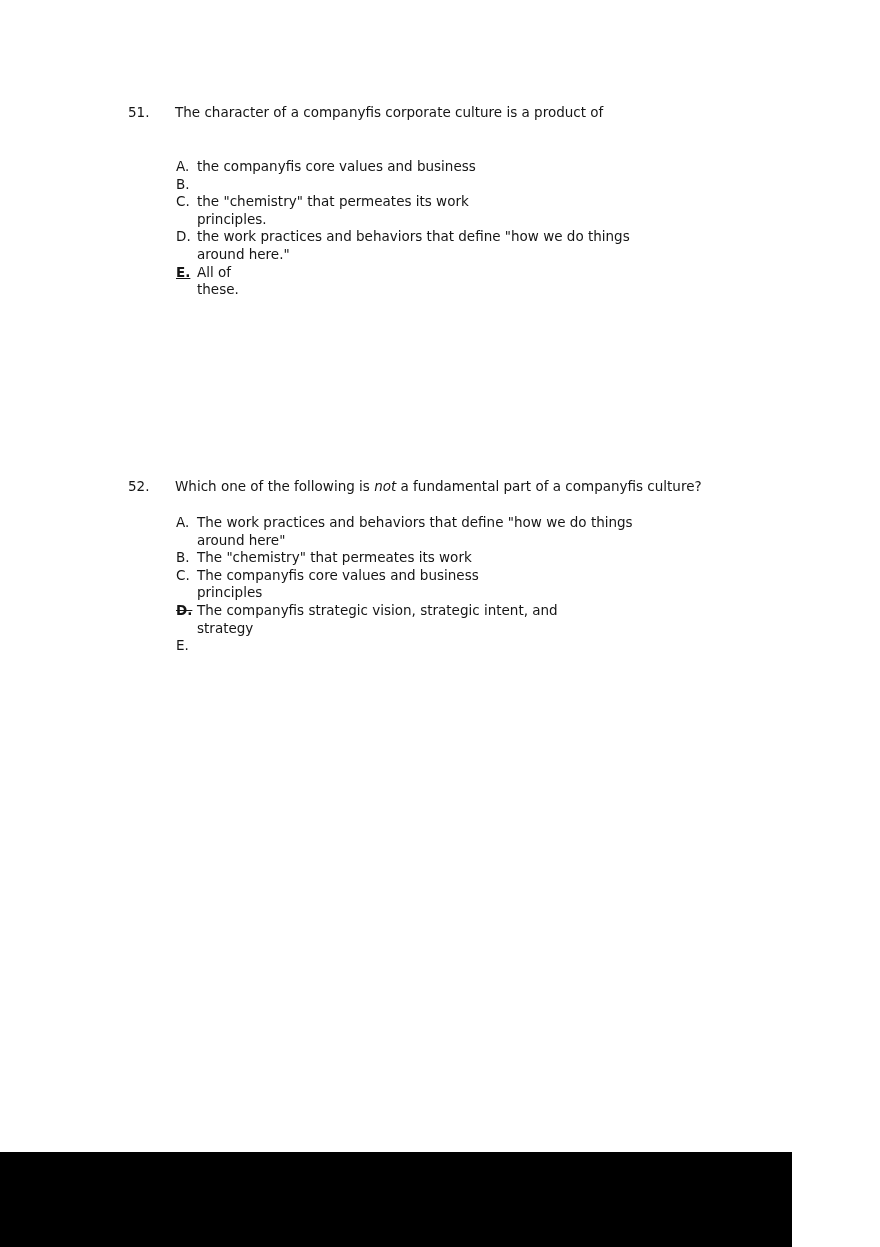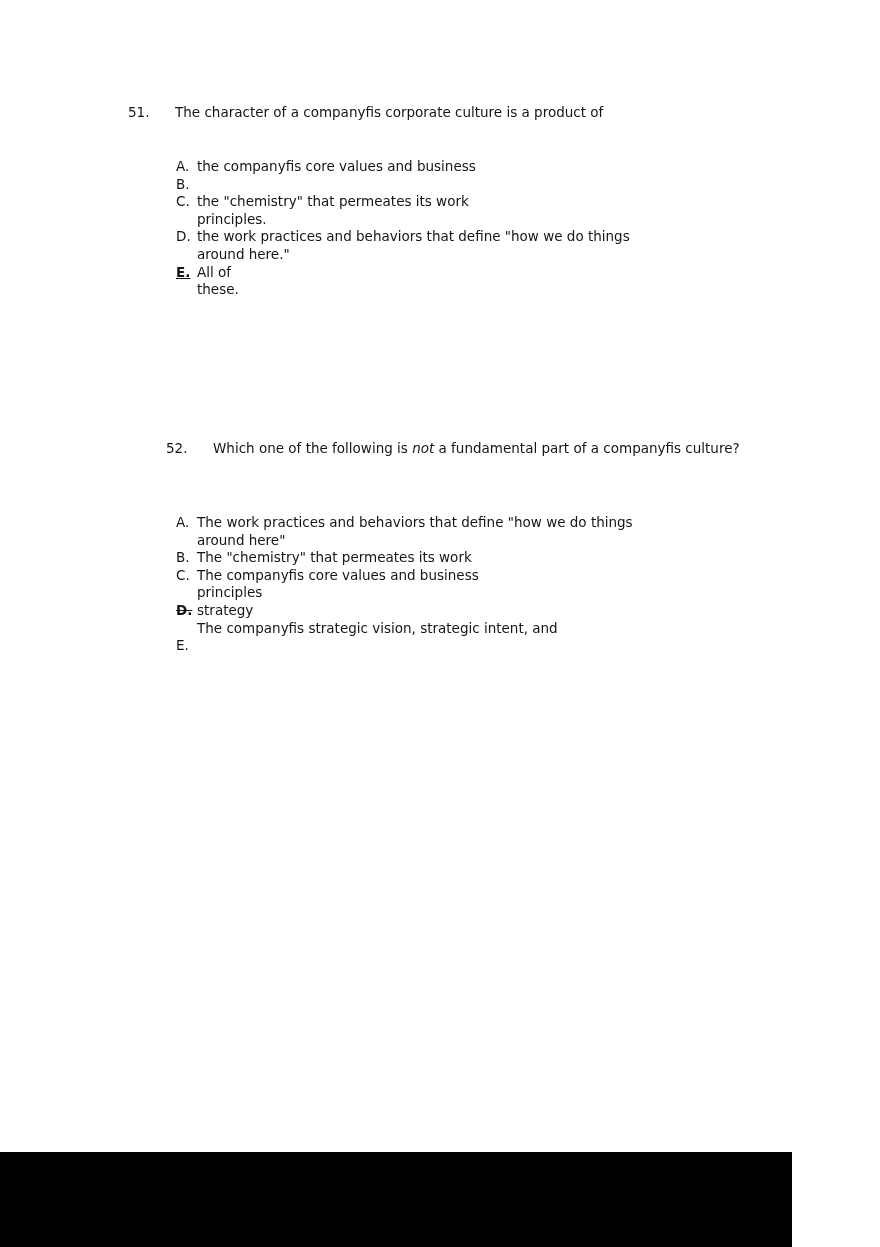--- a/index.html
+++ b/index.html
@@ -101,21 +101,21 @@
     </div>
     <div class="option">
       <span class="opt-letter ans-underline">E.</span>
       <span class="opt-text">
         <span class="line">All of</span>
         <span class="line">these.</span>
       </span>
     </div>
   </div>
 
-  <div class="q-block" style="top:440px; left:128px;margin-left:38px;">
+  <div class="q-block" style="top:478px; left:128px;">
     <span class="q-num">52.</span>
     <span class="q-text"><span>Which one of the following is </span><span class="it">not</span><span> a fundamental part of a companyfis culture?</span></span>
   </div>
 
   <div class="options" style="top:514px; left:176px;">
     <div class="option">
       <span class="opt-letter">A.</span>
       <span class="opt-text">
         <span class="line">The work practices and behaviors that define "how we do things</span>
         <span class="line">around here"</span>
@@ -130,22 +130,22 @@
     <div class="option">
       <span class="opt-letter">C.</span>
       <span class="opt-text">
         <span class="line">The companyfis core values and business</span>
         <span class="line">principles</span>
       </span>
     </div>
     <div class="option">
       <span class="opt-letter ans-strike">D.</span>
       <span class="opt-text">
+        <span class="line">The companyfis strategic vision, strategic intent, and</span>
         <span class="line">strategy</span>
-        <span class="line">The companyfis strategic vision, strategic intent, and</span>
       </span>
     </div>
     <div class="option">
       <span class="opt-letter">E.</span>
       <span class="opt-text">
       </span>
     </div>
   </div>
 
   <div class="footer-bar"></div>

